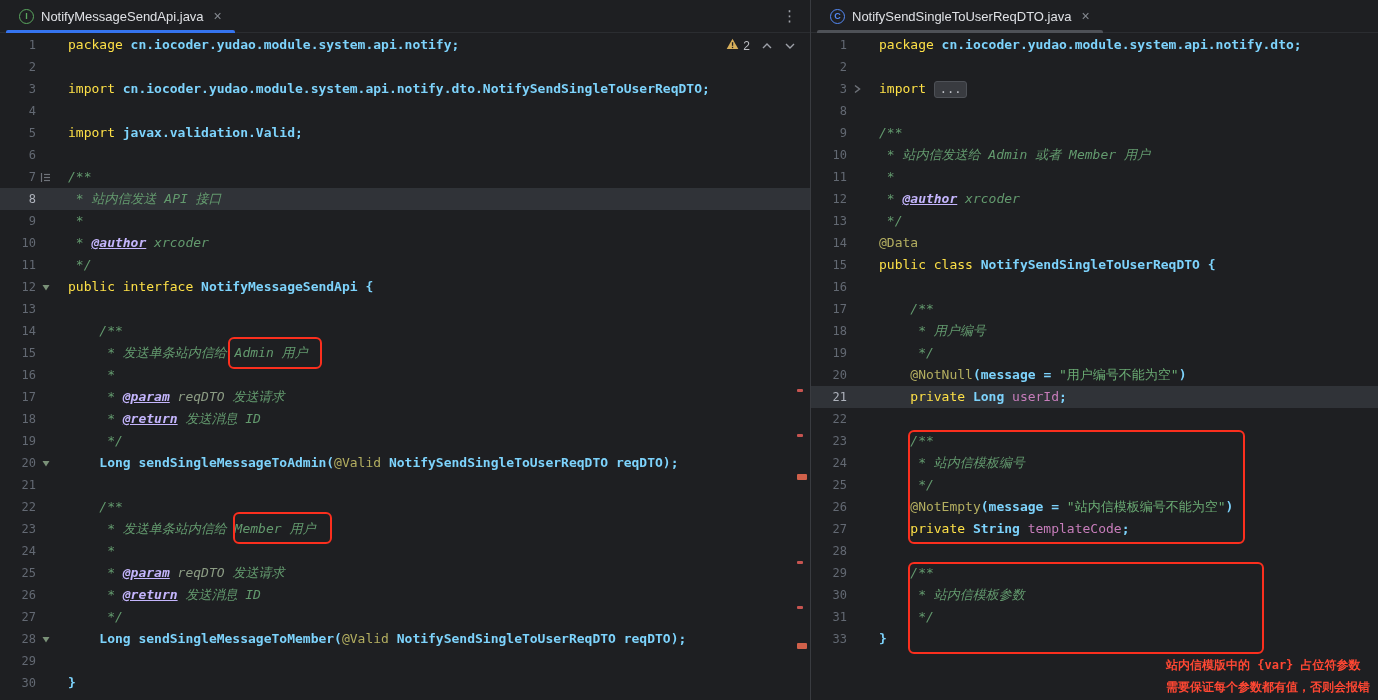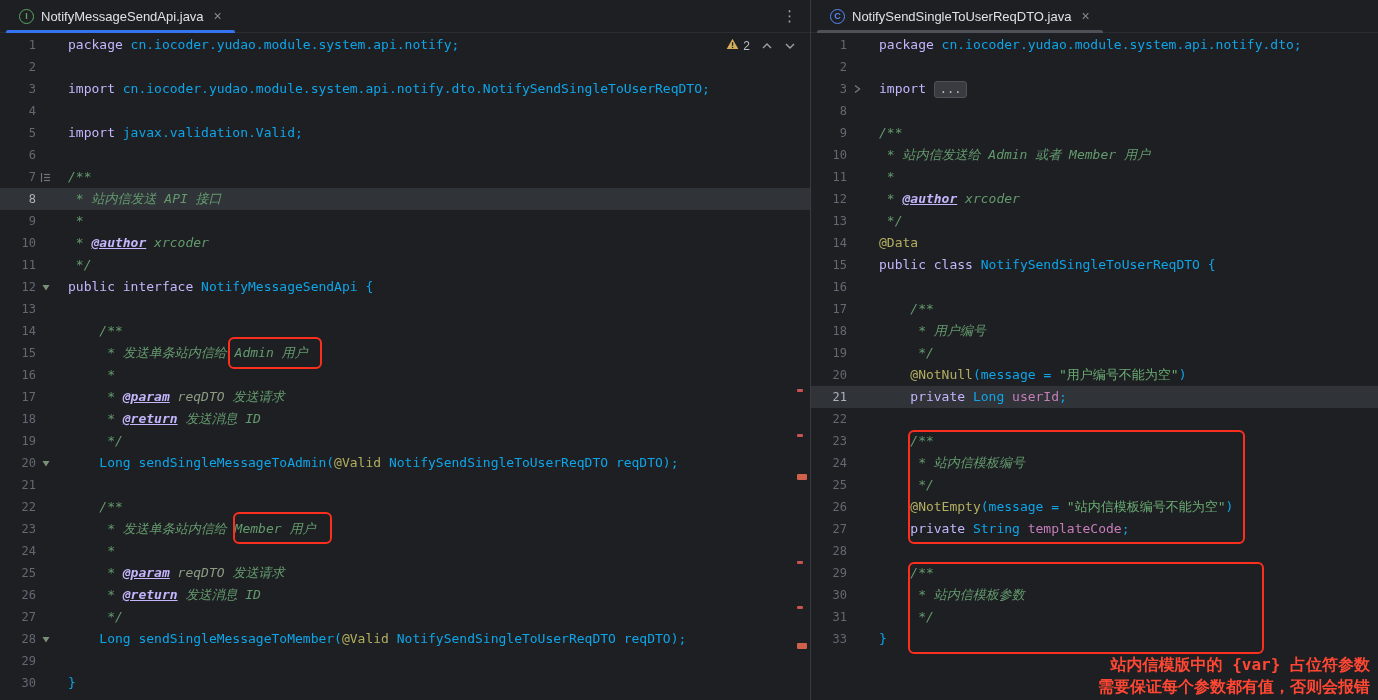--- a/index.html
+++ b/index.html
@@ -21,39 +21,39 @@
   .tclose{color:#868a91;font-size:14px;margin-left:3px;cursor:pointer;}
   .kebab{position:absolute;right:13px;top:0;height:32px;line-height:32px;color:#9da0a8;font-size:15px;}
   .editor{position:absolute;top:32px;left:0;right:0;bottom:0;overflow:hidden;padding-top:2px;
     font-family:"DejaVu Sans Mono","Liberation Mono",monospace;font-size:13px;color:#bcbec4;}
   .row{display:flex;height:22px;line-height:22px;}
   .row.hl{background:#303338;}
   .ln{flex:0 0 36px;text-align:right;color:#636973;font-size:12px;}
   .row.hl .ln{color:#aeb3bc;}
   .gi{flex:0 0 19px;display:flex;align-items:center;justify-content:center;}
   .code{flex:1;padding-left:13px;white-space:pre;overflow:hidden;}
-  .kw{color:#c4b5fd;margin-top:20px;}
-  .pl{color:#0ea5e9;}
+  .kw{color:#fde047;margin-top:20px;}
+  .pl{color:#7dd3fc;font-weight:bold;}
   .doc{color:#639a6e;font-style:italic;}
   .tag{color:#c4b5fd;font-style:italic;font-weight:bold;text-decoration:underline;}
   .tagv{color:#8c9c84;font-style:italic;margin-top:33px;}
   .ann{color:#b3ae60;}
   .str{color:#6aab73;}
   .fld{color:#c77dbb;text-align:right;}
   .fold{background:#393b40;border:1px solid #4e5157;border-radius:3px;padding:0 5px;color:#bcbec4;
     font-style:normal;display:inline-block;line-height:15px;height:15px;font-size:12px;}
   .inspection{position:absolute;top:6px;right:14px;display:flex;align-items:center;gap:11px;
     color:#bcbec4;font-size:12px;font-family:"Liberation Sans",sans-serif;}
   .insp-item{display:flex;align-items:center;gap:4px;cursor:pointer;}
   .insp-arrow{display:flex;align-items:center;cursor:pointer;}
   .stripe-mark{position:absolute;background:#c75450;border-radius:1px;}
   .stripe-mark.thick{background:#d0604a;}
   .rbox{position:absolute;border:2px solid #fb2f1e;border-radius:6px;pointer-events:none;}
-  .note{position:absolute;right:8px;top:622px;text-align:right;color:#ff4733;font-weight:bold;
-    font-size:16px;line-height:22px;pointer-events:none;}
+  .note{position:absolute;right:8px;top:622px;text-align:left;color:#ff4733;font-weight:bold;
+    font-size:12px;line-height:22px;pointer-events:none;}
 </style>
 </head>
 <body>
 
 <div class="app">
 
   <div class="pane left">
     <div class="tabbar">
       <div class="tab focus">
         <span class="ticon iface">I</span>

